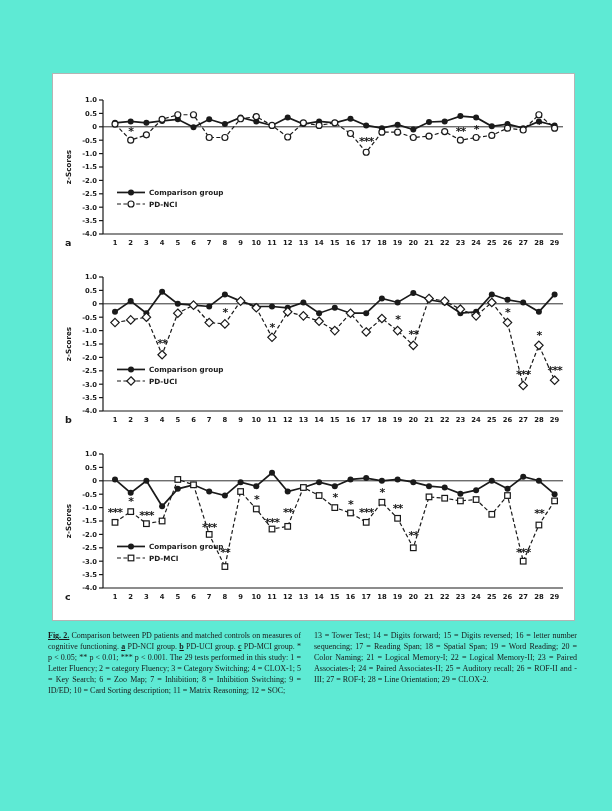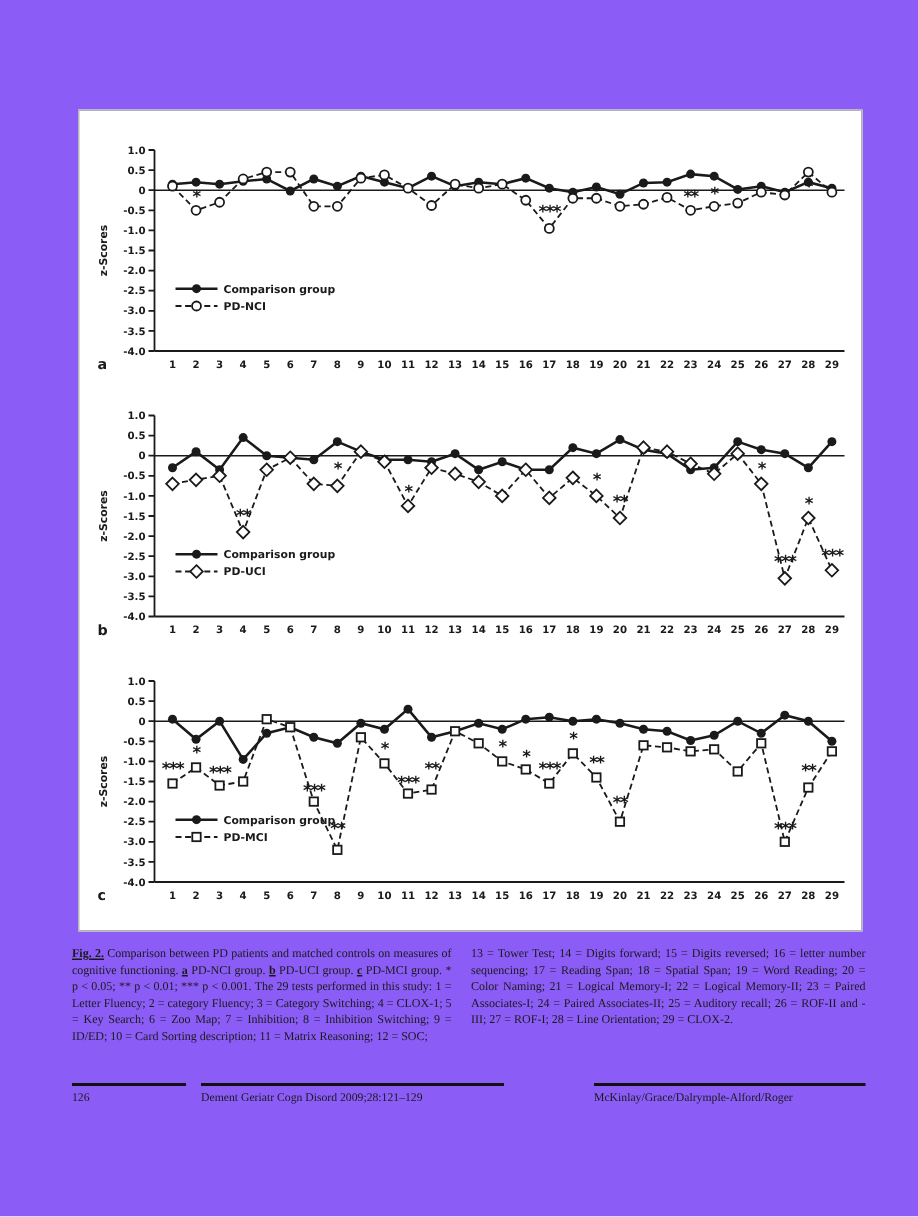--- a/index.html
+++ b/index.html
@@ -1,16 +1,16 @@
 <!DOCTYPE html>
 <html><head>
 <meta charset="utf-8">
 <style>
   html,body{margin:0;padding:0;background:#ffffff;}
-  .page{position:relative;width:612px;height:811px;background:#8b5cf6;overflow:hidden;
+  .page{position:relative;width:612px;height:811px;background:#5eead4;overflow:hidden;
         font-family:"Liberation Serif", serif;color:#1a1a1a;}
   .figure-box{position:absolute;left:52px;top:73px;width:523px;height:548px;
               border:1px solid #b4b4b4;background:#fff;box-sizing:border-box;
               padding:18px 0 0 6px;}
   .chart{display:block;margin-bottom:7px;}
   .caption{position:absolute;left:48px;top:630px;width:529px;display:flex;gap:13px;
            font-size:8px;line-height:1.38;text-align:justify;}
   .cap-col-l{width:253px;}
   .cap-col-r{flex:1;}
   .caption b{font-weight:bold;text-decoration:underline;}
@@ -430,28 +430,14 @@
         <text x="90" y="114.58399999999999" font-size="7.2" font-weight="bold">PD-MCI</text>
         <text x="6" y="154" font-size="9.5" font-weight="bold">c</text>
       </svg>
   </div>
 
   <div class="caption">
     <div class="cap-col-l" id="cap-left"><b>Fig. 2.</b><span> Comparison between PD patients and matched controls on measures of cognitive functioning. </span><b>a</b><span> PD-NCI group. </span><b>b</b><span> PD-UCI group. </span><b>c</b><span> PD-MCI group. * p &lt; 0.05; ** p &lt; 0.01; *** p &lt; 0.001. The 29 tests performed in this study: 1 = Letter Fluency; 2 = category Fluency; 3 = Category Switching; 4 = CLOX-1; 5 = Key Search; 6 = Zoo Map; 7 = Inhibition; 8 = Inhibition Switching; 9 = ID/ED; 10 = Card Sorting description; 11 = Matrix Reasoning; 12 = SOC;</span></div>
     <div class="cap-col-r">13 = Tower Test; 14 = Digits forward; 15 = Digits reversed; 16 = letter number sequencing; 17 = Reading Span; 18 = Spatial Span; 19 = Word Reading; 20 = Color Naming; 21 = Logical Memory-I; 22 = Logical Memory-II; 23 = Paired Associates-I; 24 = Paired Associates-II; 25 = Auditory recall; 26 = ROF-II and -III; 27 = ROF-I; 28 = Line Orientation; 29 = CLOX-2.</div>
   </div>
 
-  <div class="footer">
-    <div class="foot-cell foot-left">
-      <div class="foot-bar"></div>
-      <div>126</div>
-    </div>
-    <div class="foot-cell foot-center">
-      <div class="foot-bar"></div>
-      <div>Dement Geriatr Cogn Disord 2009;28:121–129</div>
-    </div>
-    <div class="foot-cell foot-right">
-      <div class="foot-bar"></div>
-      <div>McKinlay/Grace/Dalrymple-Alford/Roger</div>
-    </div>
-  </div>
 
 </div>
 
 </body></html>

